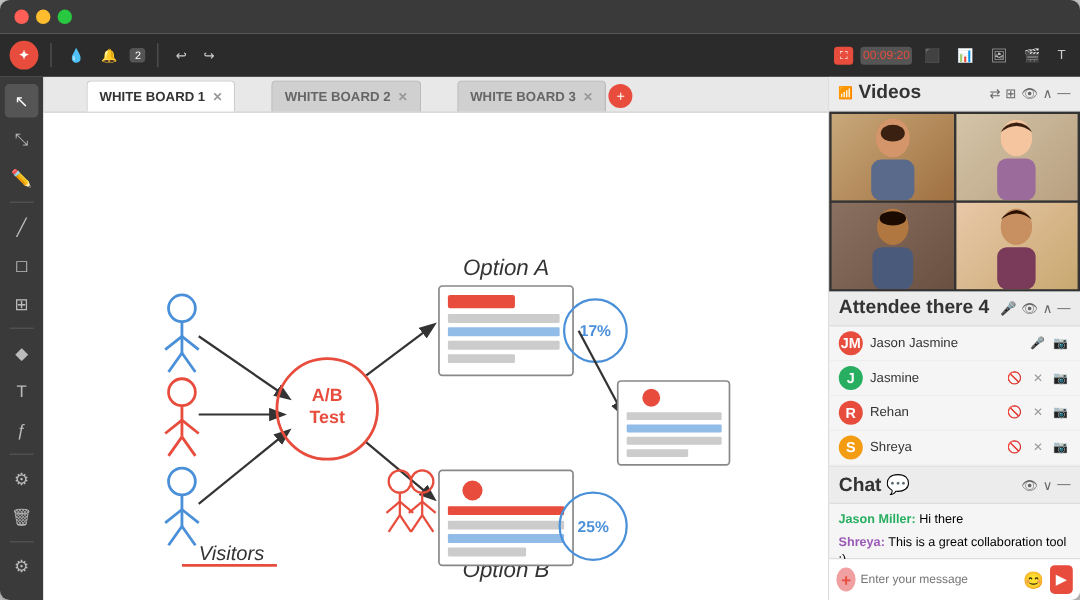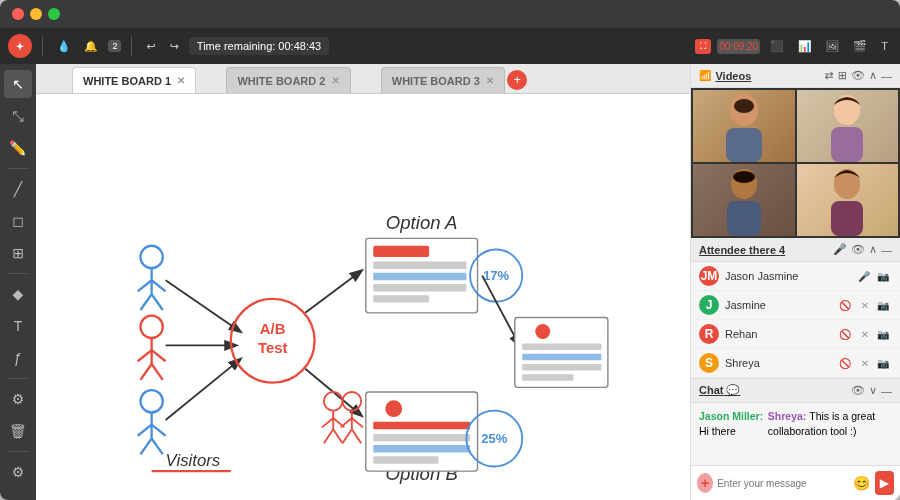--- a/index.html
+++ b/index.html
@@ -45,36 +45,36 @@
 
     
     .whiteboard { flex: 1; background: white; position: relative; overflow: hidden; }
     .wb-svg { width: 100%; height: 100%; }
 
     
     .right-panel { width: 210px; background: #f5f5f5; display: flex; flex-direction: column; border-left: 1px solid #ddd; flex-shrink: 0; }
 
     
     .section-header { display: flex; align-items: center; padding: 5px 8px; background: #ececec; border-bottom: 1px solid #ddd; gap: 4px; }
-    .section-title { font-size: 11px; font-weight: 600; color: #333; flex: 1; text-decoration: underline; }
+    .section-title { font-size: 16px; font-weight: 600; color: #333; flex: 1; }
     .section-icon { color: #666; font-size: 11px; cursor: pointer; }
     .videos-grid { display: grid; grid-template-columns: 1fr 1fr; gap: 2px; padding: 2px; background: #333; }
     .video-thumb { height: 72px; background: #888; overflow: hidden; position: relative; }
 
     
     .attendee-list { border-bottom: 1px solid #ddd; }
     .attendee-item { display: flex; align-items: center; padding: 4px 8px; gap: 6px; border-bottom: 1px solid #eee; }
     .attendee-badge { width: 20px; height: 20px; border-radius: 50%; display: flex; align-items: center; justify-content: center; font-size: 12px; font-weight: bold; color: white; flex-shrink: 0; }
     .attendee-name { font-size: 11px; color: #333; flex: 1; }
     .attendee-controls { display: flex; gap: 3px; color: #999; font-size: 10px; }
     .ctrl-icon { width: 16px; height: 16px; display: flex; align-items: center; justify-content: center; cursor: pointer; }
 
     
     .chat-section { flex: 1; display: flex; flex-direction: column; overflow: hidden; }
-    .chat-messages { flex: 1; overflow-y: auto; padding: 6px 8px; display: flex; gap: 4px; }
+    .chat-messages { flex: 1; overflow-y: auto; padding: 6px 8px; display: flex; flex-direction: column; gap: 4px; }
     .chat-msg { font-size: 10.5px; line-height: 1.4; }
     .chat-msg .sender { font-weight: 700; }
     .sender-jason { color: #27ae60; }
     .sender-jasmine { color: #e67e22; }
     .sender-shreya { color: #9b59b6; }
     .chat-input-bar { display: flex; align-items: center; padding: 5px 6px; gap: 4px; border-top: 1px solid #ddd; background: white; }
     .chat-plus { width: 20px; height: 20px; background: #f0a0a0; border-radius: 50%; display: flex; align-items: center; justify-content: center; color: #e74c3c; font-size: 14px; font-weight: bold; cursor: pointer; }
     .chat-input { flex: 1; border: none; outline: none; font-size: 10px; color: #999; background: transparent; }
     .chat-emoji { font-size: 14px; cursor: pointer; color: #999; }
     .chat-send { width: 24px; height: 24px; background: #e74c3c; border-radius: 4px; display: flex; align-items: center; justify-content: center; cursor: pointer; color: white; font-size: 12px; }
@@ -94,21 +94,20 @@
 
   <div class="toolbar">
     <div class="toolbar-logo">✦</div>
     <div class="toolbar-sep"></div>
     <div class="toolbar-btn">💧</div>
     <div class="toolbar-btn">🔔</div>
     <div class="toolbar-badge">2</div>
     <div class="toolbar-sep"></div>
     <div class="toolbar-btn">↩</div>
     <div class="toolbar-btn">↪</div>
-    <div class="timer-box">Time remaining: 00:48:43</div>
     <div class="spacer"></div>
     <div class="rec-badge">⛶</div>
     <div class="timer-elapsed">00:09:20</div>
     <div class="toolbar-btn">⬛</div>
     <div class="toolbar-btn">📊</div>
     <div class="toolbar-btn">🖼</div>
     <div class="toolbar-btn">🎬</div>
     <div class="toolbar-btn">T</div>
   </div>
 

